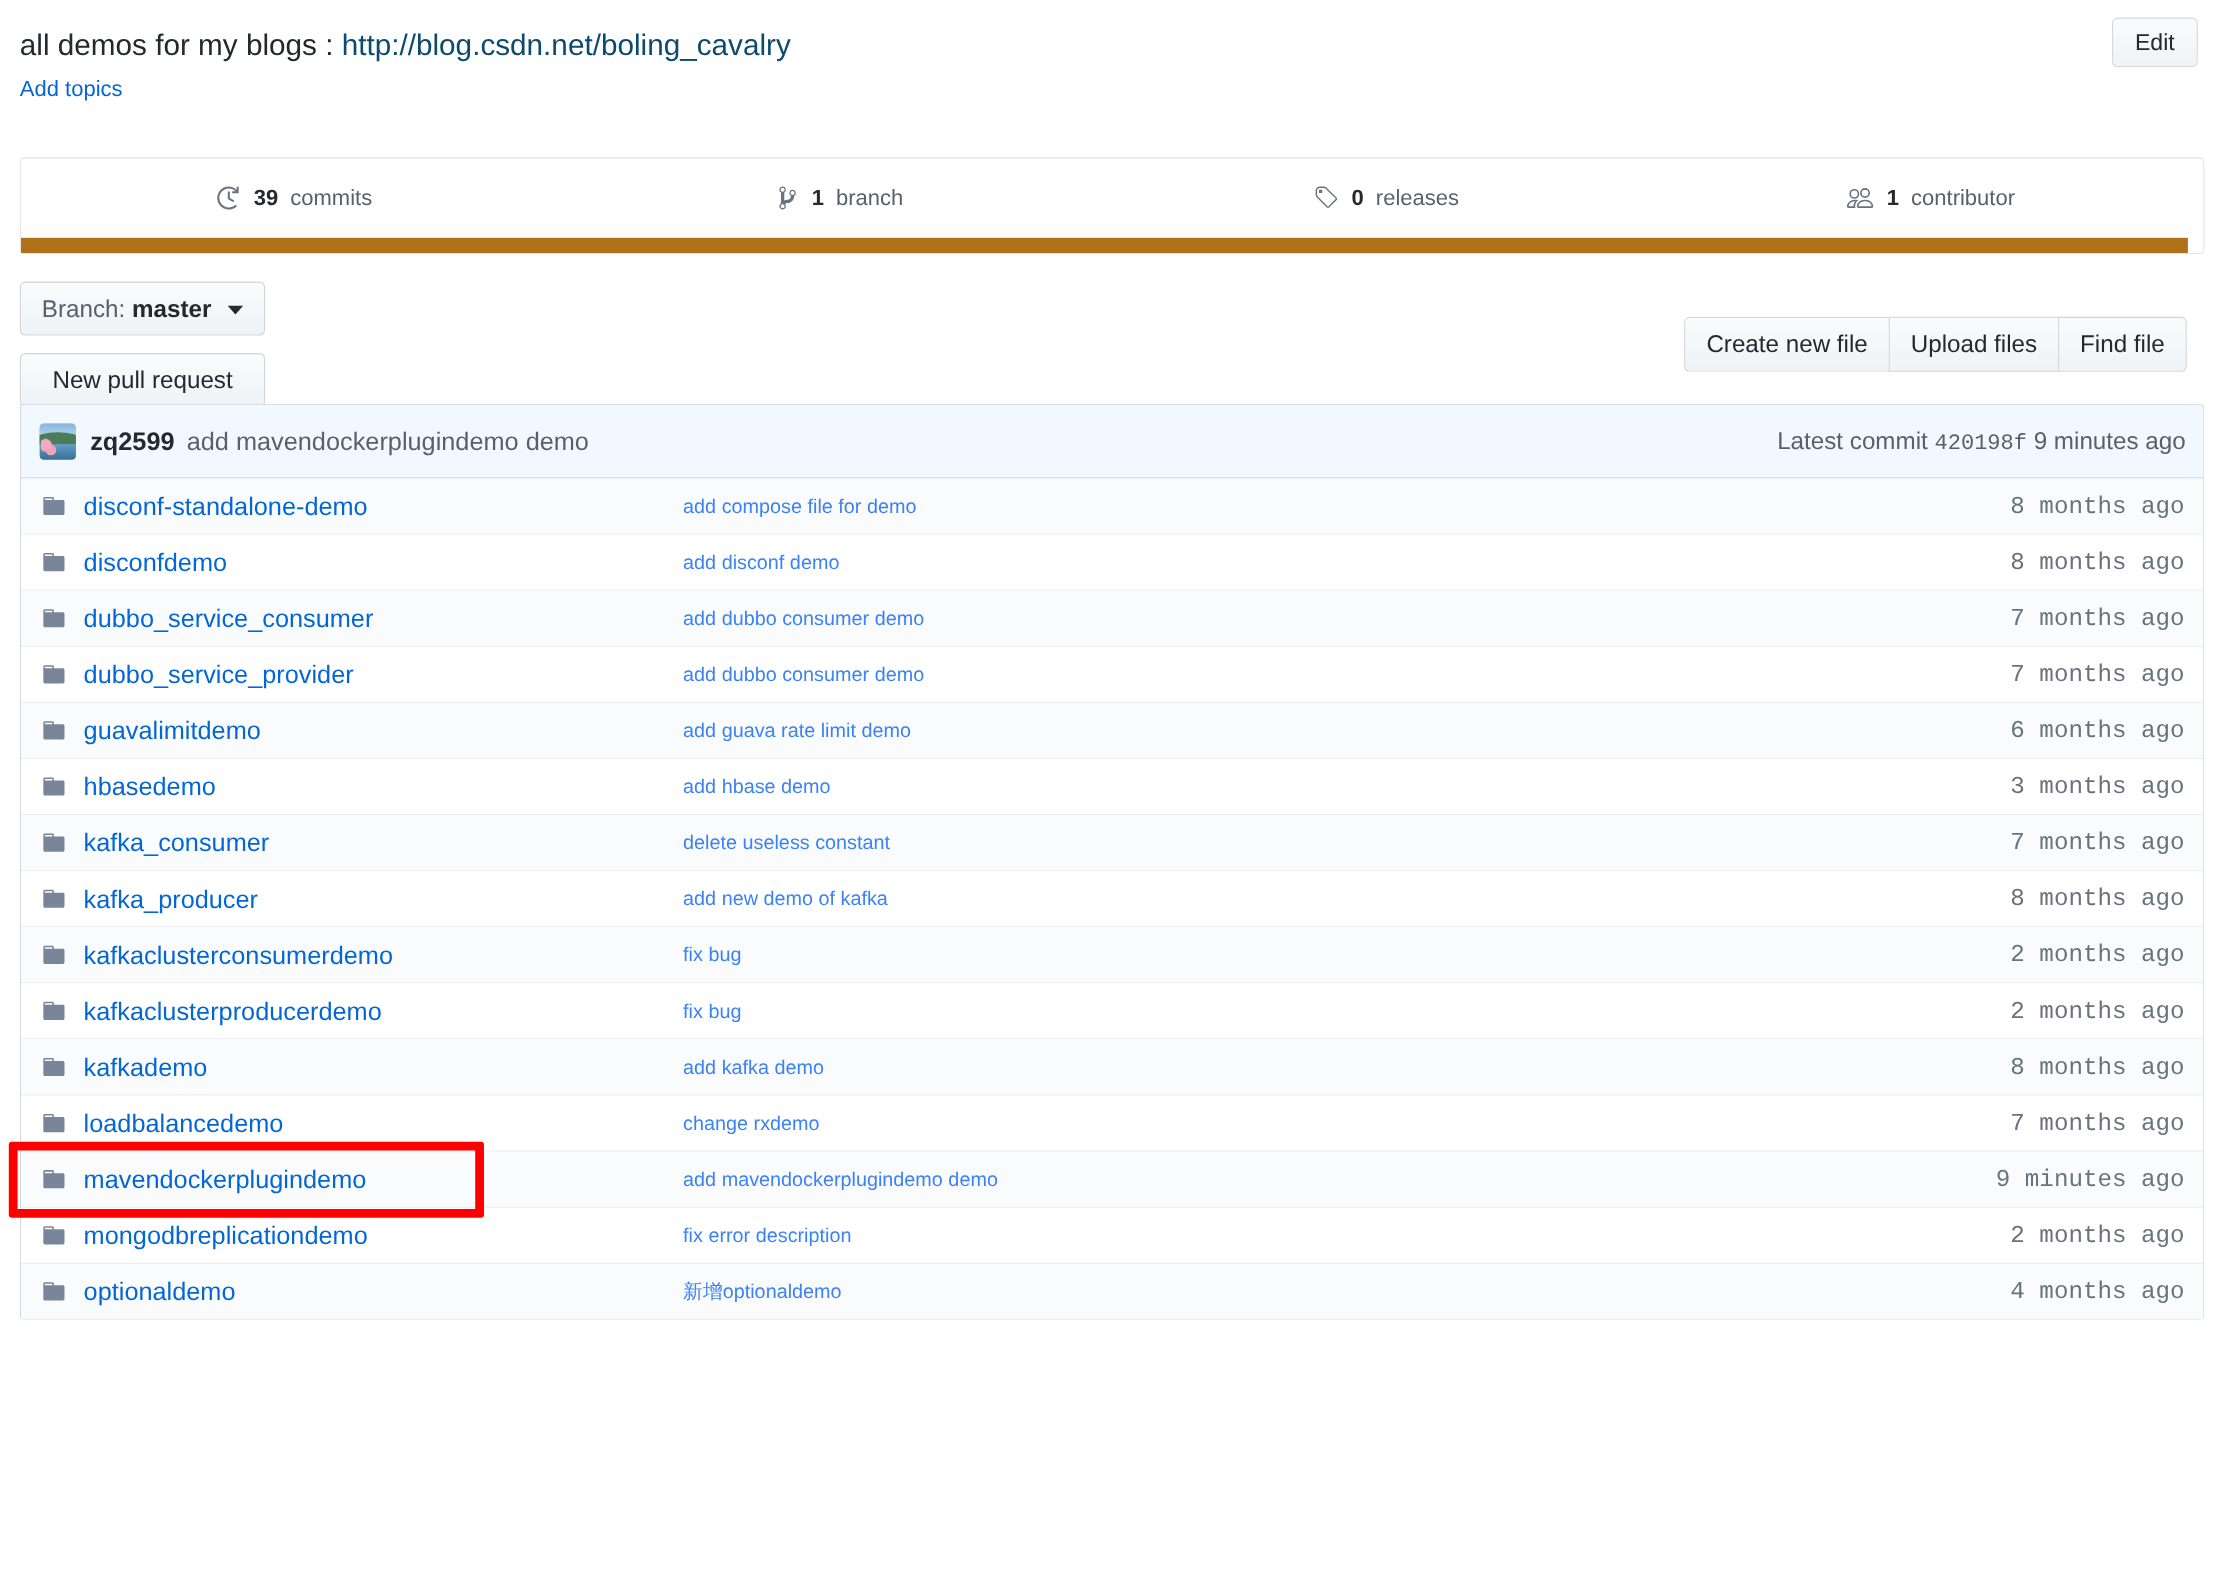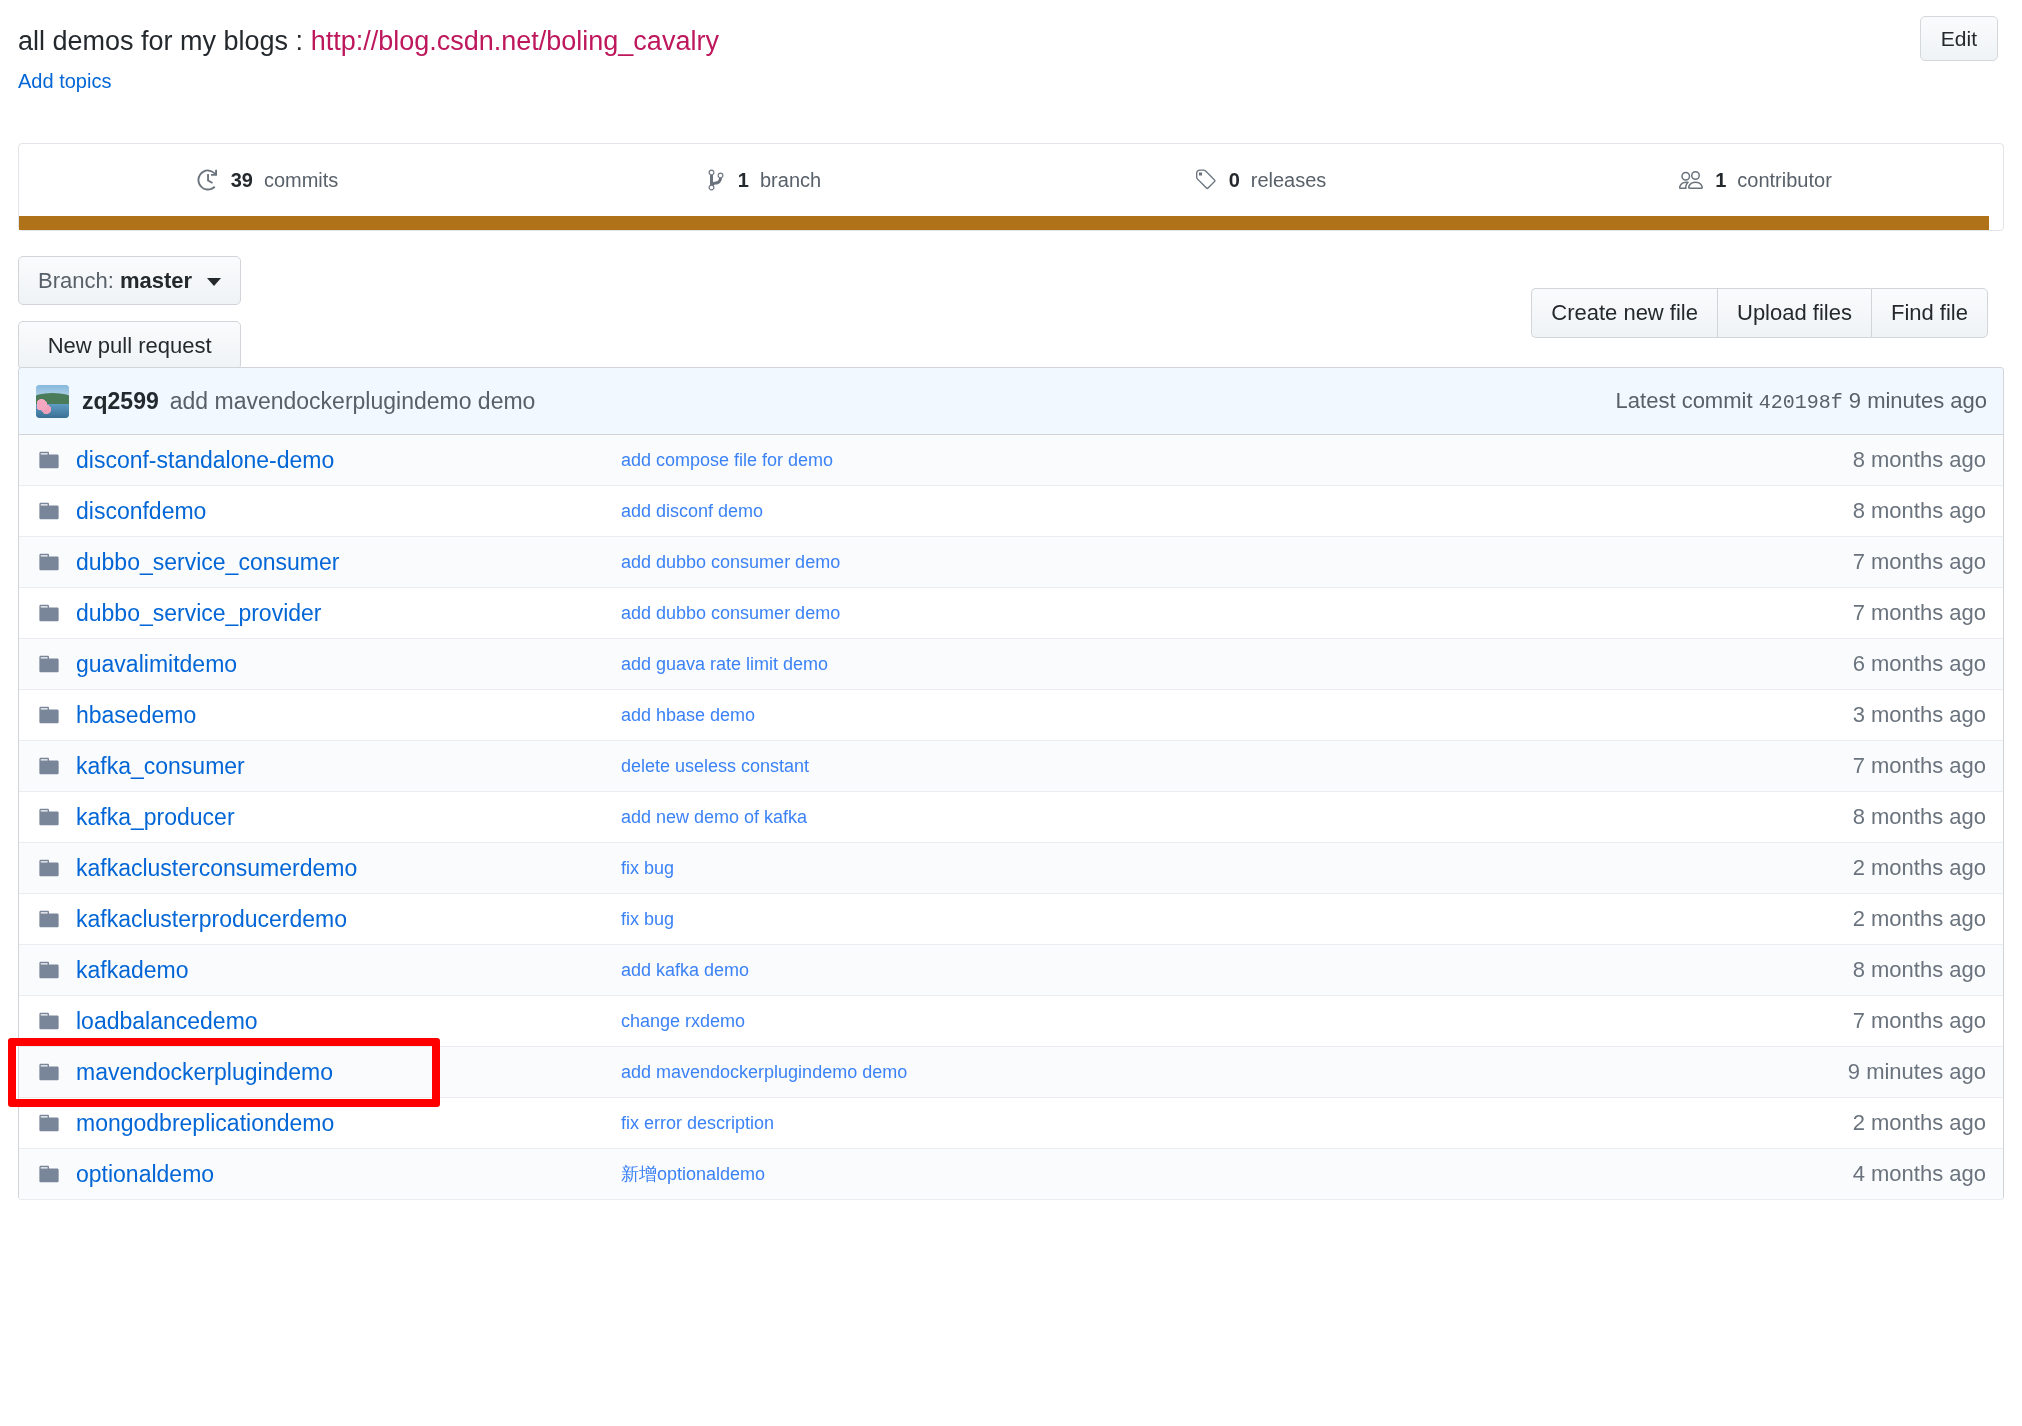--- a/index.html
+++ b/index.html
@@ -30,21 +30,21 @@
     justify-content: space-between;
   }
   .desc-text {
     font-size: 27px;
     line-height: 38px;
     color: #24292e;
     font-weight: 400;
     padding-top: 12px;
   }
   .desc-link {
-    color: #be185d;
+    color: #0c4a6e;
     text-decoration: none;
   }
   .add-topics {
     margin-top: 10px;
     font-size: 20px;
     color: #0366d6;
     text-decoration: none;
     display: inline-block;
   }
   .edit-btn {
@@ -255,20 +255,21 @@
     overflow: hidden;
     text-overflow: ellipsis;
     padding-left: 5px;
   }
   .cell-age {
     flex: 0 0 260px;
     text-align: right;
     font-size: 22px;
     color: #6a737d;
     white-space: nowrap;
+    font-family: Liberation Mono, monospace;
   }
 
   
   .highlight-box {
     position: absolute;
     border: 8px solid #fe0000;
     border-radius: 3px;
     pointer-events: none;
     z-index: 20;
   }

